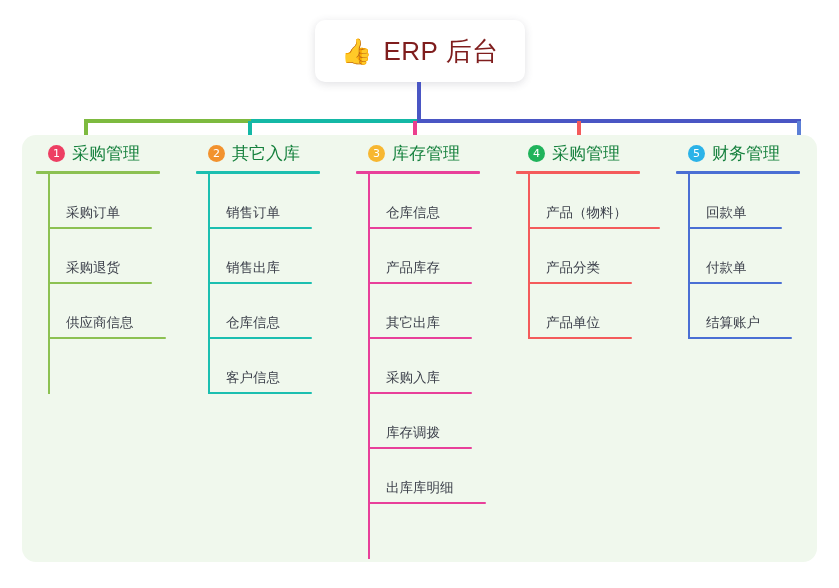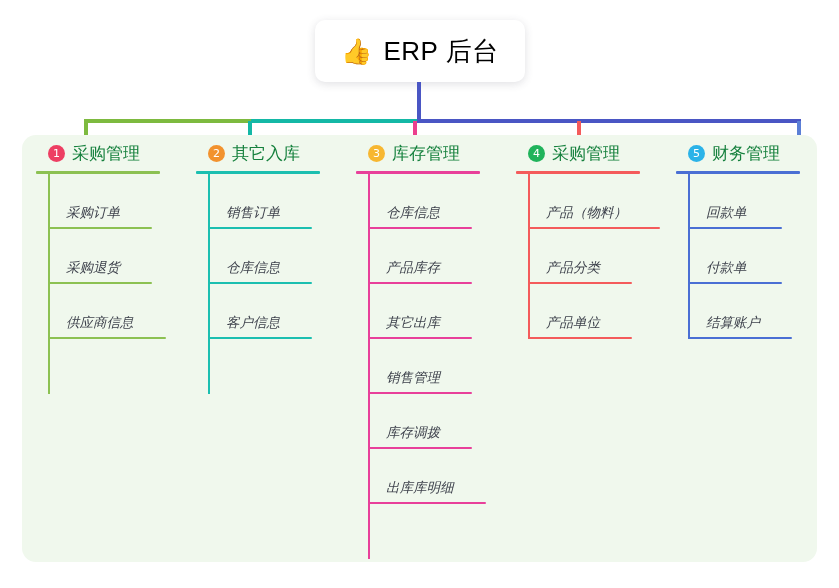--- a/index.html
+++ b/index.html
@@ -43,21 +43,21 @@
     align-items: center;
     gap: 11px;
   }
   .root-emoji {
     font-size: 25px;
     line-height: 1;
     color: #f0b429;
   }
   .root-title {
     font-size: 26px;
-    color: #000000;
+    color: #7f1d1d;
     letter-spacing: 0.5px;
     white-space: nowrap;
   }
 
   
   .connector-layer {
     position: absolute;
     left: 0;
     top: 0;
     width: 839px;
@@ -146,21 +146,20 @@
     box-sizing: border-box;
     padding-left: 18px;
   }
   .leaf-text {
     position: absolute;
     left: 18px;
     bottom: 7px;
     font-size: 13.5px;
     color: #3b3f4a;
     white-space: nowrap;
-    font-style: italic;
   }
   .leaf-rule {
     position: absolute;
     left: 0;
     bottom: 0;
     height: 2px;
     border-radius: 1px;
   }
 </style>
 </head>
@@ -225,20 +224,24 @@
         <div style="padding-left: 0px;">
           <div class="col-rule" style="background: rgb(27, 191, 176); margin-left: 0px;"></div>
         </div>
         <div class="branch">
           <div class="trunk" style="background: rgb(27, 191, 176); height: 220px;"></div>
           <div class="leaf">
             <span class="leaf-text">销售订单</span>
             <div class="leaf-rule" style="background: rgb(27, 191, 176); width: 104px;"></div>
           </div>
           <div class="leaf">
+            <span class="leaf-text">销售出库</span>
+            <div class="leaf-rule" style="background: rgb(27, 191, 176); width: 104px;"></div>
+          </div>
+          <div class="leaf">
             <span class="leaf-text">仓库信息</span>
             <div class="leaf-rule" style="background: rgb(27, 191, 176); width: 104px;"></div>
           </div>
           <div class="leaf">
             <span class="leaf-text">客户信息</span>
             <div class="leaf-rule" style="background: rgb(27, 191, 176); width: 104px;"></div>
           </div>
         </div>
       </div>
       <div class="column col-2">
@@ -257,21 +260,21 @@
           </div>
           <div class="leaf">
             <span class="leaf-text">产品库存</span>
             <div class="leaf-rule" style="background: rgb(232, 64, 154); width: 104px;"></div>
           </div>
           <div class="leaf">
             <span class="leaf-text">其它出库</span>
             <div class="leaf-rule" style="background: rgb(232, 64, 154); width: 104px;"></div>
           </div>
           <div class="leaf">
-            <span class="leaf-text">销售管理</span>
+            <span class="leaf-text">采购入库</span>
             <div class="leaf-rule" style="background: rgb(232, 64, 154); width: 104px;"></div>
           </div>
           <div class="leaf">
             <span class="leaf-text">库存调拨</span>
             <div class="leaf-rule" style="background: rgb(232, 64, 154); width: 104px;"></div>
           </div>
           <div class="leaf">
             <span class="leaf-text">出库库明细</span>
             <div class="leaf-rule" style="background: rgb(232, 64, 154); width: 118px;"></div>
           </div>

